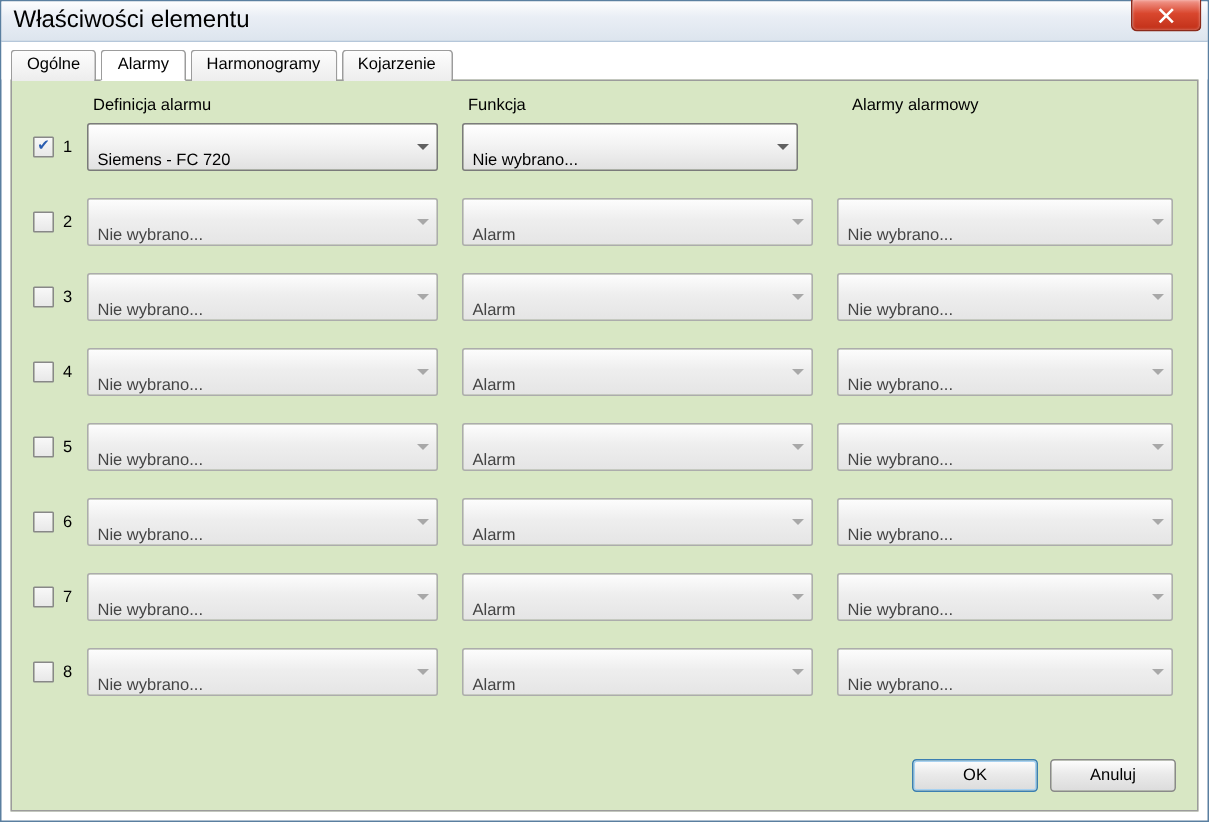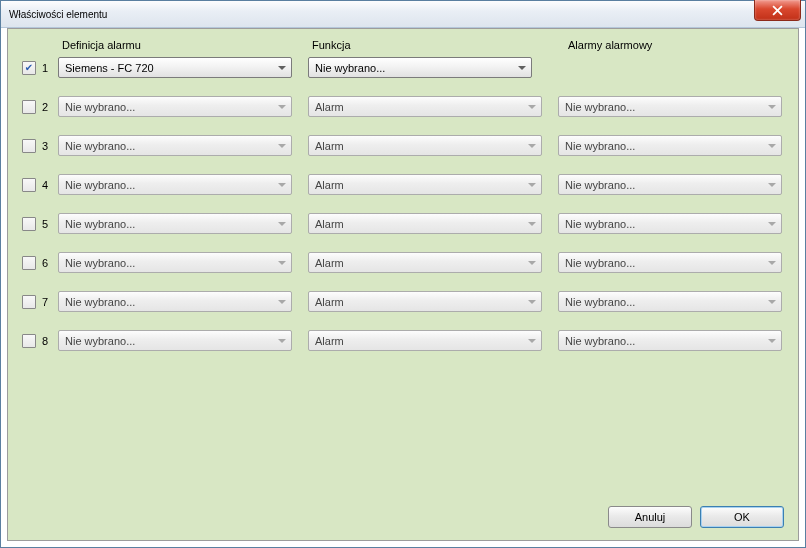--- a/index.html
+++ b/index.html
@@ -1,33 +1,33 @@
 <!DOCTYPE html>
 <html><head>
 <meta charset="utf-8">
 <style>
   html,body{margin:0;padding:0;font-family:"Segoe UI",Tahoma,sans-serif;font-size:11px;color:#000;background:#fff}
   .window{width:806px;height:548px;border:1px solid #5a7fa0;box-sizing:border-box;display:flex;flex-direction:column;background:#fff}
   .titlebar{height:26px;background:linear-gradient(to bottom,#fdfdfe,#e9eef5 40%,#dde5ee);display:flex;align-items:center;padding:0 0 0 8px;border-bottom:1px solid #b5c7da;position:relative}
-  .titlebar .title{font-size:10px;}
+  .titlebar .title{font-size:16px;}
   .close-btn{position:absolute;right:4px;top:-1px;width:45px;height:20px;background:linear-gradient(to bottom,#f29a8f,#d9472e 45%,#c13018);border:1px solid #8c2a1a;border-top:none;border-radius:0 0 4px 4px;display:flex;align-items:center;justify-content:center;color:#fff;box-shadow:inset 0 0 2px rgba(255,255,255,.5)}
   .close-btn svg{width:11px;height:11px}
   .tabs{display:flex;gap:3px;padding:4px 6px 0 6px;background:#fff}
   .tab{padding:3px 10px 4px;border:1px solid #9c9c9c;border-bottom:none;border-radius:3px 3px 0 0;background:linear-gradient(to bottom,#fdfdfd,#ededed);position:relative;top:1px;cursor:default}
   .tab.active{background:#fff;border-bottom:1px solid #fff;z-index:2}
   .panel{flex:1;margin:0 6px 6px 6px;border:1px solid #9c9c9c;background:#d8e7c4;padding:10px 14px 12px 14px;display:flex;flex-direction:column;box-sizing:border-box}
   .headers{display:flex;margin-bottom:6px;padding-left:40px}
   .headers .h1{width:250px}
   .headers .h2{width:256px}
   .headers .h3{flex:1}
   .row{display:flex;align-items:center;margin-bottom:18px}
   .row .chk{width:14px;height:14px;border:1px solid #888;background:linear-gradient(to bottom,#f8f8f8,#e8e8e8);margin-right:6px;display:flex;align-items:center;justify-content:center;box-sizing:border-box;border-radius:1px}
   .row .chk.checked::after{content:"✔";font-size:10px;color:#2a5db0;line-height:1}
   .row .num{width:16px;text-align:left}
-  .dd{height:21px;border:1px solid #acacac;border-radius:2px;background:linear-gradient(to bottom,#fdfdfd,#eeeeee 45%,#e5e5e5);display:flex;align-items:center;padding:0 18px 0 6px;position:relative;box-sizing:border-box;color:#444}
+  .dd{height:32px;border:1px solid #acacac;border-radius:2px;background:linear-gradient(to bottom,#fdfdfd,#eeeeee 45%,#e5e5e5);display:flex;align-items:flex-end;padding:0 18px 0 6px;position:relative;box-sizing:border-box;color:#444}
   .dd.enabled{background:linear-gradient(to bottom,#ffffff,#f3f3f3 45%,#e1e1e1);color:#000;border-color:#7b7b7b}
   .dd .arrow{position:absolute;right:5px;top:50%;transform:translateY(-50%);width:0;height:0;border-left:4px solid transparent;border-right:4px solid transparent;border-top:4px solid #606060}
   .dd.disabled .arrow{border-top-color:#a8a8a8}
   .col1{width:234px;margin-right:16px}
   .col2{width:234px;margin-right:16px}
   .col3{width:224px}
   .spacer{flex:1}
   .footer{display:flex;justify-content:flex-end;gap:8px;margin-top:auto}
   .btn{min-width:84px;height:22px;border:1px solid #8a8a8a;border-radius:3px;background:linear-gradient(to bottom,#fdfdfd,#eaeaea 45%,#dcdcdc);display:flex;align-items:center;justify-content:center;padding:0 12px;box-sizing:border-box}
   .btn.default{border:1px solid #3c7fb1;box-shadow:0 0 0 1px #a7d1f0 inset}
@@ -38,20 +38,26 @@
 <div class="window">
   <div class="titlebar">
     <span class="title">Właściwości elementu</span>
     <div class="close-btn">
       <svg viewBox="0 0 10 10">
           <path d="M1 1 L9 9 M9 1 L1 9" stroke="#fff" stroke-width="1.6" fill="none"></path>
         </svg>
     </div>
   </div>
 
+  <div class="tabs">
+    <div class="tab"><span>Ogólne</span></div>
+    <div class="tab active"><span>Alarmy</span></div>
+    <div class="tab"><span>Harmonogramy</span></div>
+    <div class="tab"><span>Kojarzenie</span></div>
+  </div>
 
   <div class="panel">
     <div class="headers">
       <div class="h1">Definicja alarmu</div>
       <div class="h2">Funkcja</div>
       <div class="h3">Alarmy alarmowy</div>
     </div>
 
     <div id="rows-container">
         <div class="row">
@@ -176,21 +182,21 @@
           <div class="dd col3 disabled">
             <span>Nie wybrano...</span>
             <span class="arrow"></span>
           </div>
         </div>
       </div>
 
     <div class="spacer"></div>
 
     <div class="footer">
+      <div class="btn default">
+          <span>OK</span>
+        </div>
       <div class="btn">
           <span>Anuluj</span>
-        </div>
-      <div class="btn default">
-          <span>OK</span>
         </div>
     </div>
   </div>
 </div>
 
 </body></html>

